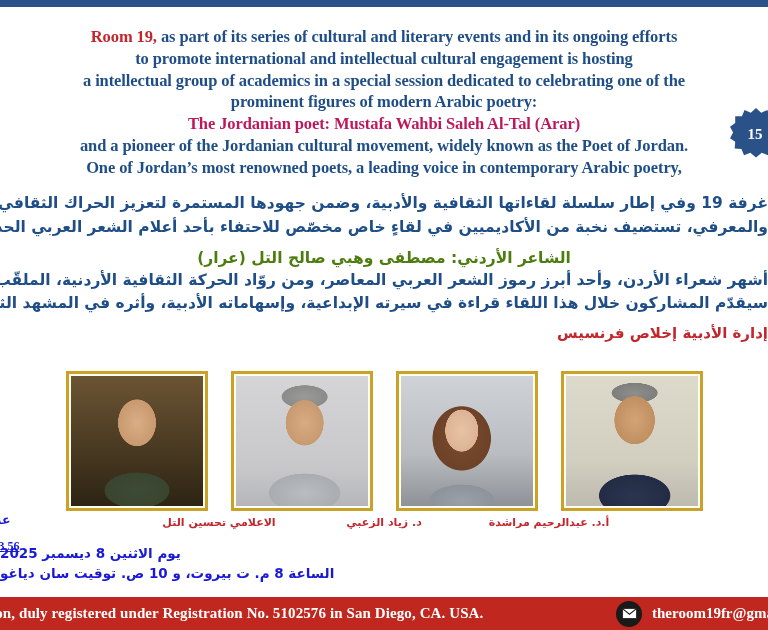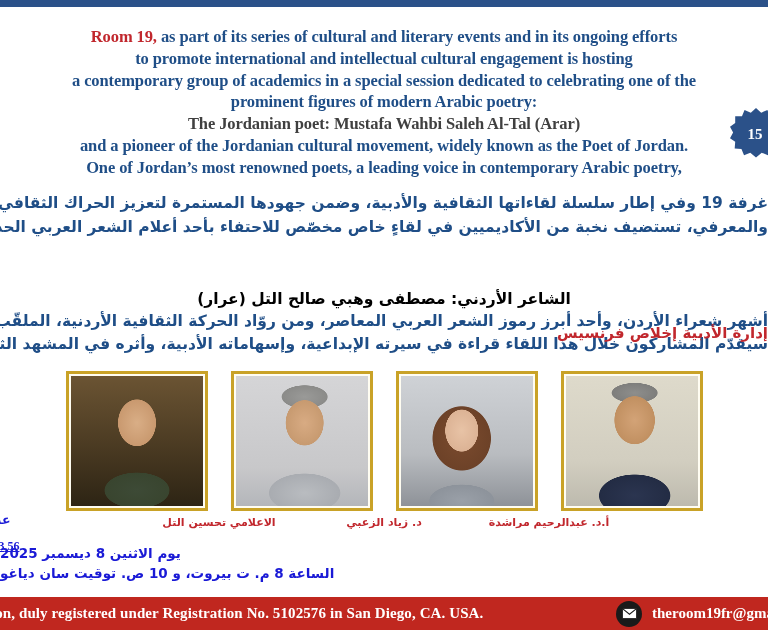--- a/index.html
+++ b/index.html
@@ -41,40 +41,40 @@
     line-height: 1.32;
   }
   .en-line {
     font-family: "Liberation Serif", serif;
     font-weight: bold;
     font-size: 16.5px;
     color: #1f4e87;
     white-space: nowrap;
     letter-spacing: -0.1px;
   }
-  .en-line.red { color: #404040; }
+  .en-line.red { color: #be185d; }
   .en-red-inline { color: #c1272d; }
 
   
   .arabic-block {
     position: absolute;
     left: 0;
     width: 768px;
     direction: rtl;
     text-align: center;
     font-family: "DejaVu Sans", sans-serif;
   }
   .ar-line {
     font-size: 15.5px;
     font-weight: bold;
     color: #1f4e87;
     white-space: nowrap;
     line-height: 1.52;
   }
-  .ar-line.red { color: #000000; margin-top: 41px; }
+  .ar-line.red { color: #4d7c0f; }
   .ar-line.tight { line-height: 1.45; }
 
   #arabic-main { top: 192px; }
   #arabic-sub  { top: 247px; }
 
   .arabic-credits {
     position: absolute;
     left: 0;
     width: 768px;
     top: 322px;
@@ -281,21 +281,21 @@
 </head>
 <body>
 
 <div class="poster">
 
   <div class="top-bar"></div>
 
   <div class="english-block">
     <div class="en-line"><span class="en-red-inline">Room 19,</span><span> as part of its series of cultural and literary events and in its ongoing efforts</span></div>
     <div class="en-line">to promote international and intellectual cultural engagement  is hosting</div>
-    <div class="en-line">a contemporary group of academics in a special session  dedicated to celebrating one of the</div>
+    <div class="en-line">a intellectual group of academics in a special session  dedicated to celebrating one of the</div>
     <div class="en-line">prominent figures of modern Arabic poetry:</div>
     <div class="en-line red">The Jordanian poet: Mustafa Wahbi Saleh Al-Tal (Arar)</div>
     <div class="en-line">and a pioneer of the Jordanian cultural movement, widely known as the Poet of Jordan.</div>
     <div class="en-line">One of Jordan’s most renowned poets, a leading voice in contemporary Arabic poetry,</div>
   </div>
 
   <div class="badge">
     <span class="badge-text">15</span>
   </div>
 

